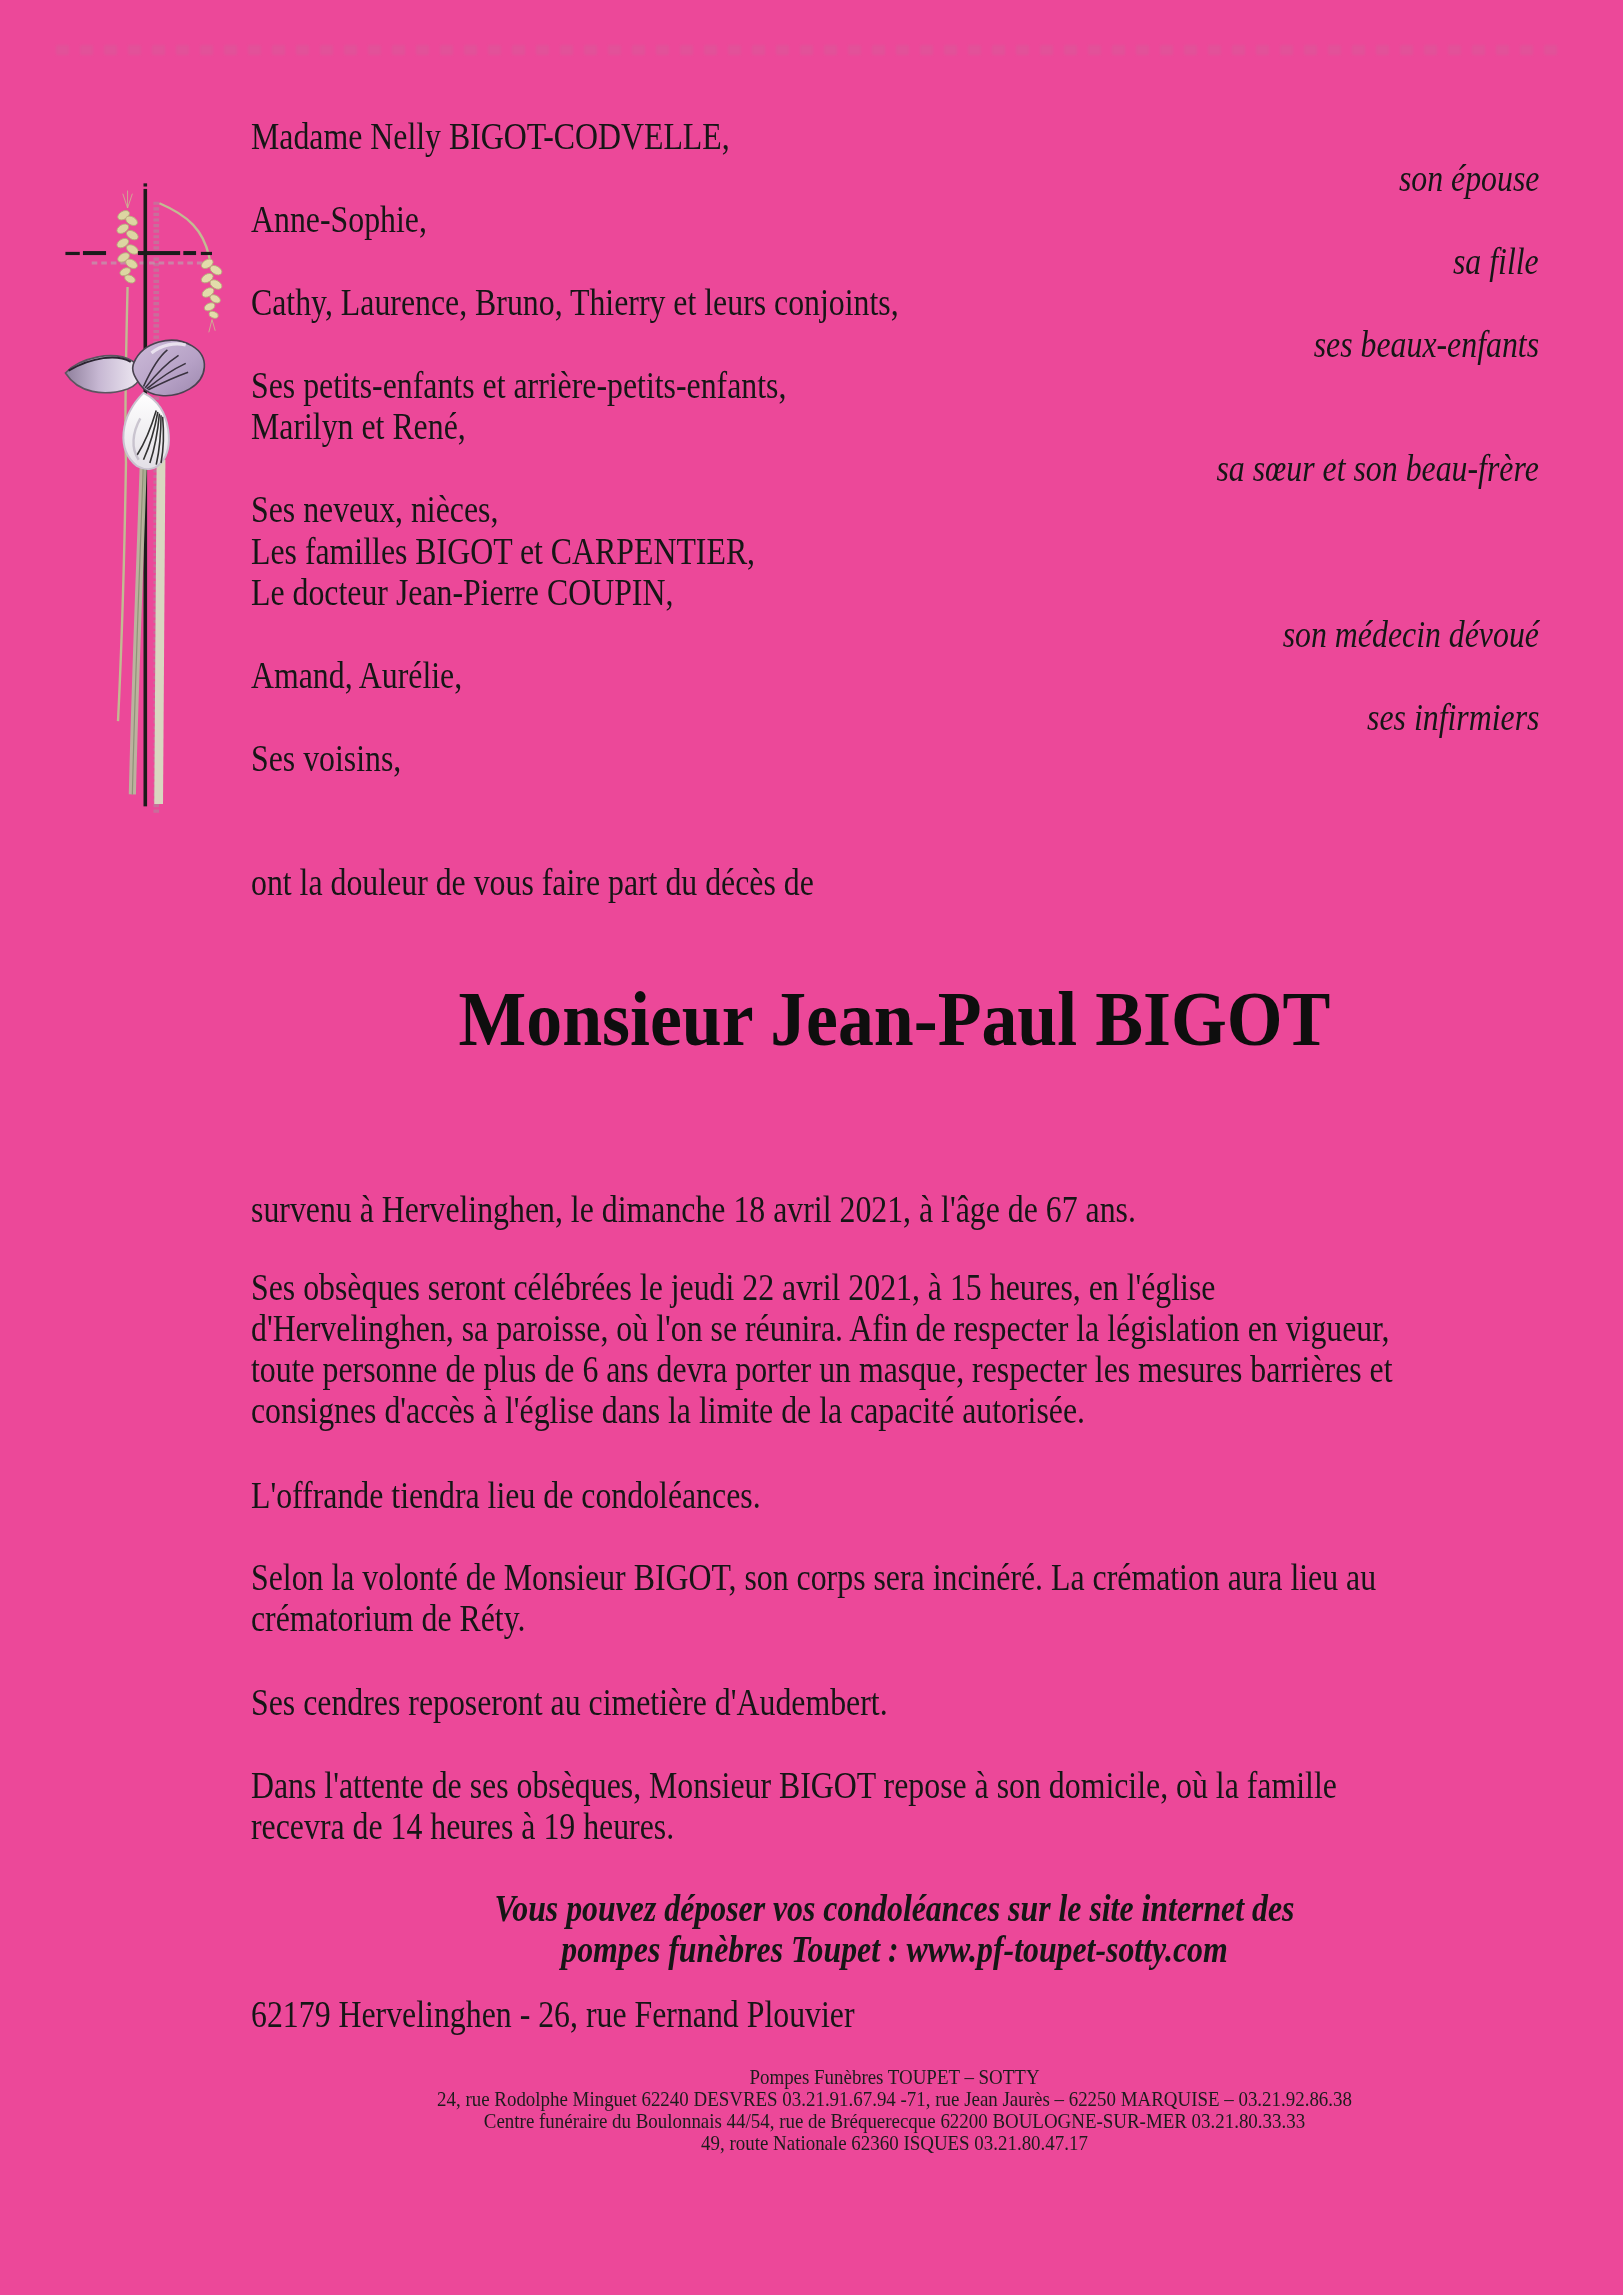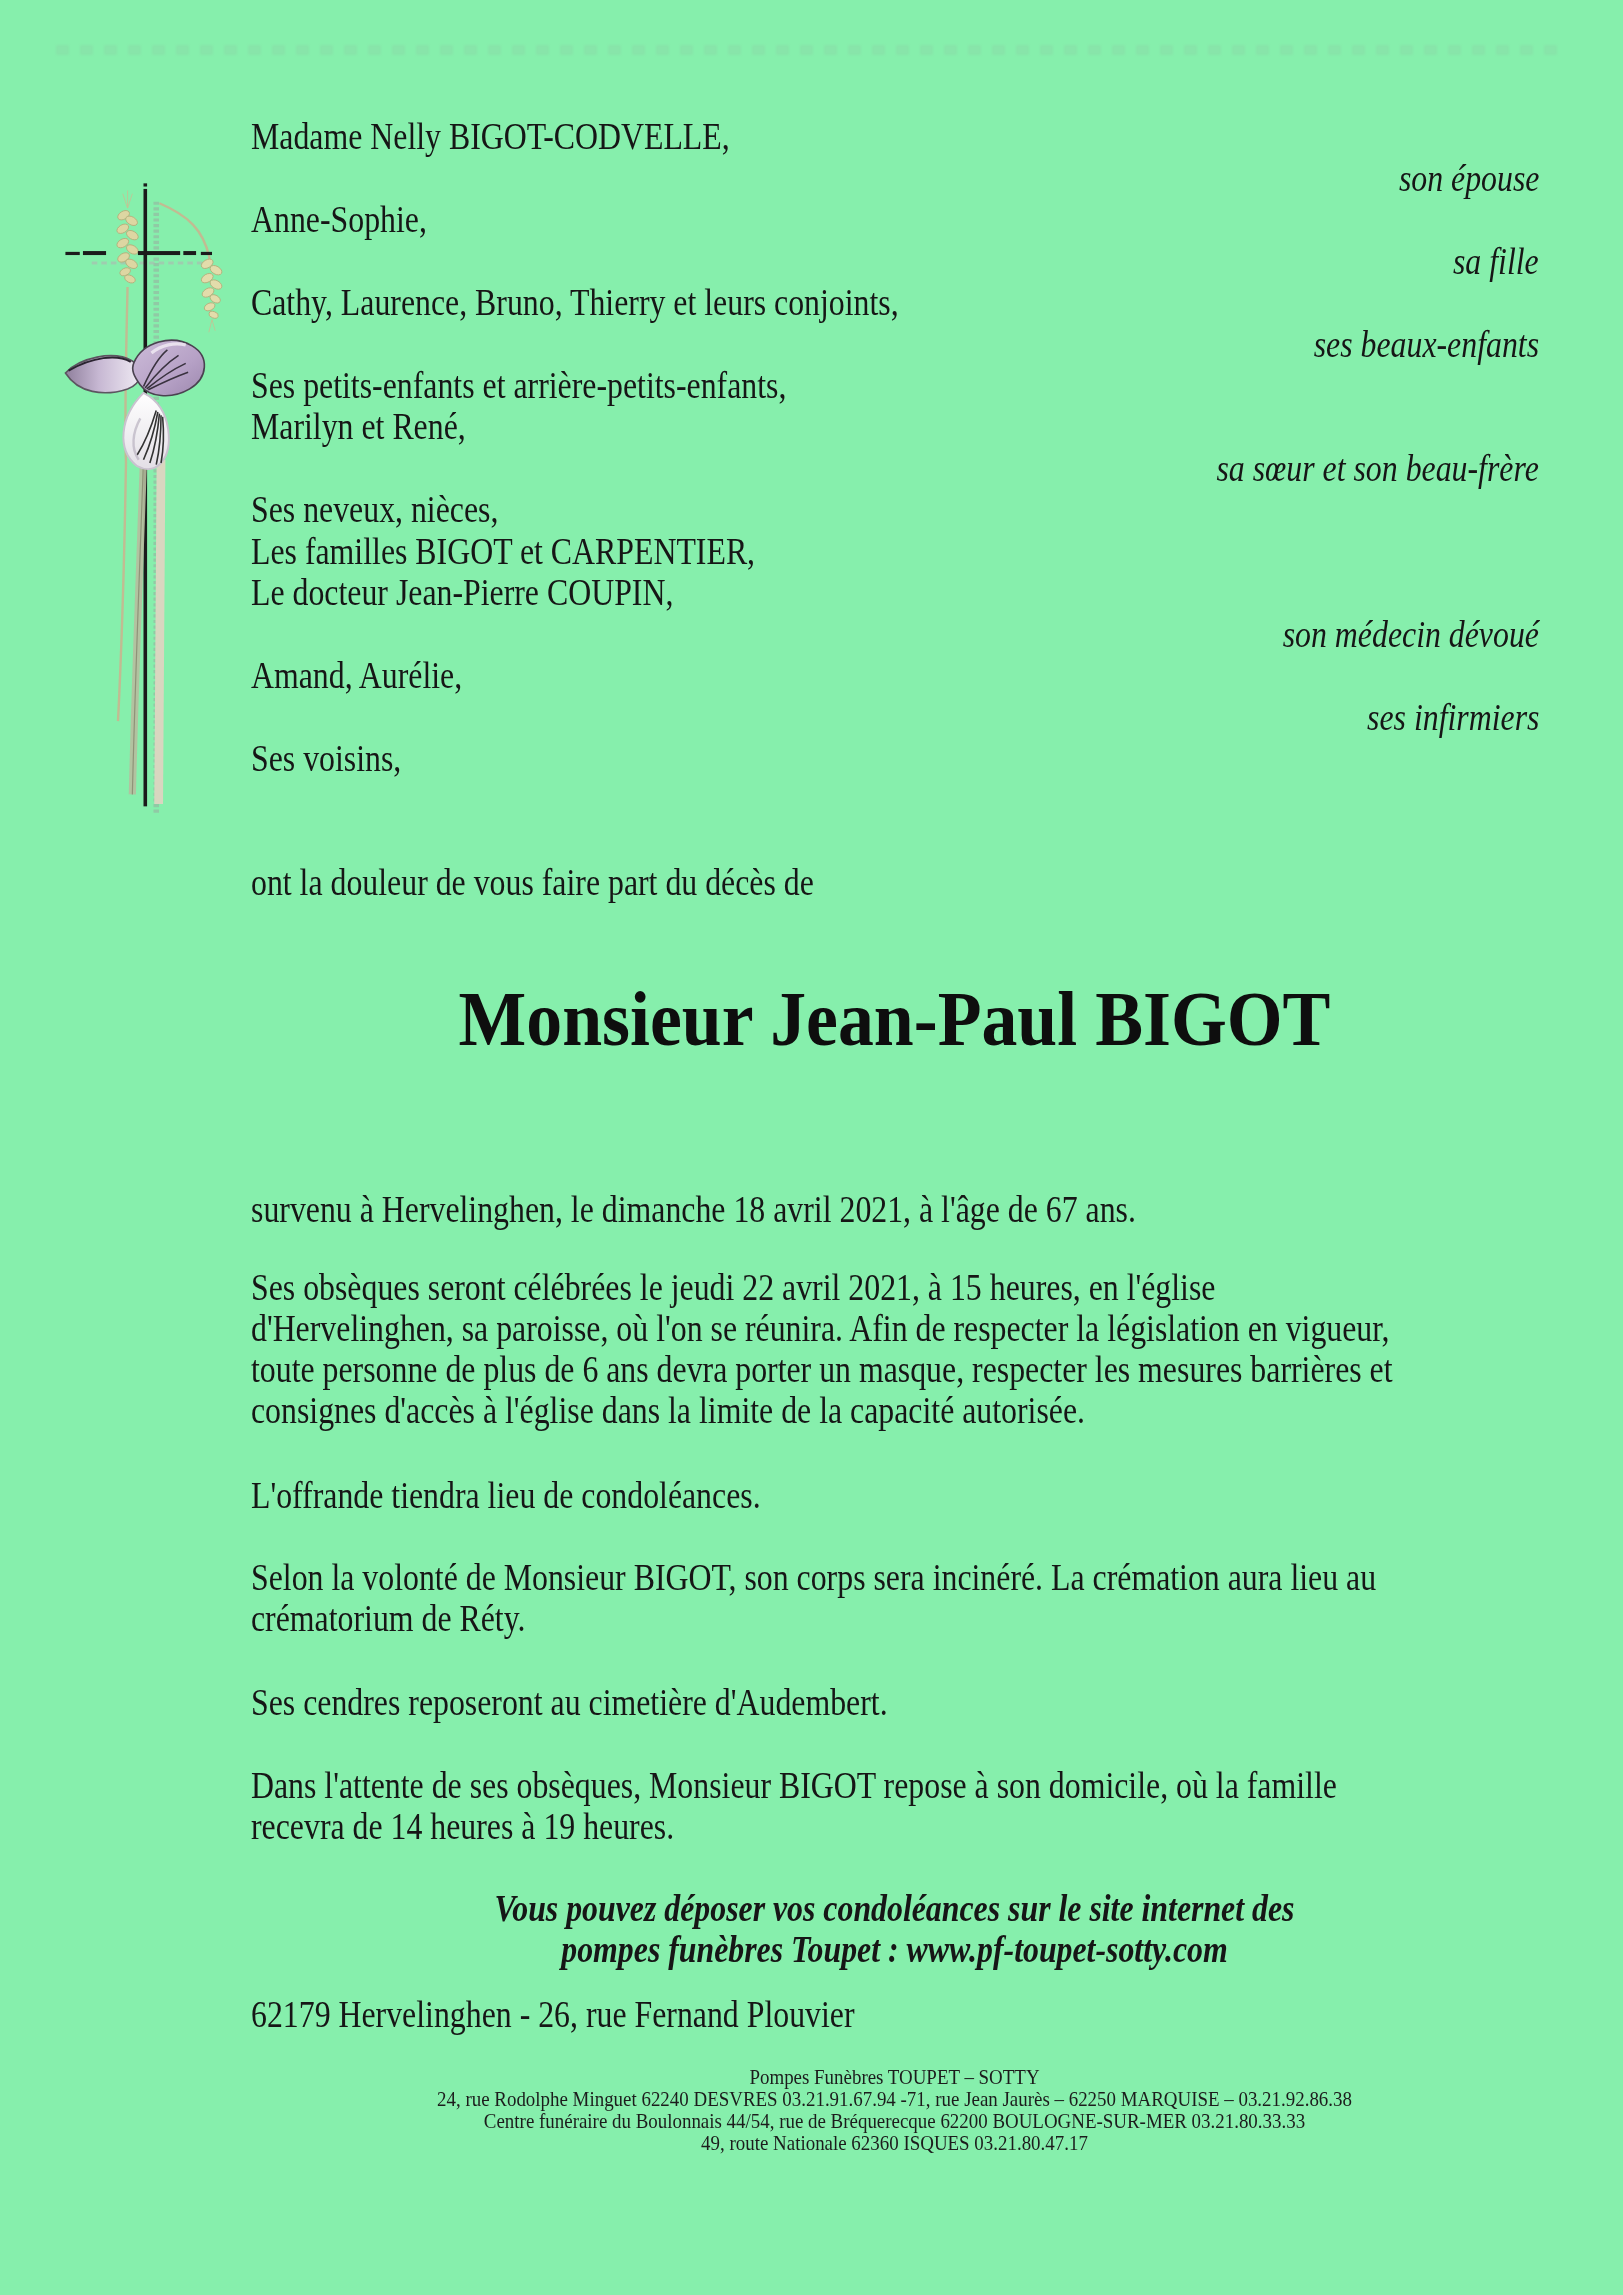--- a/index.html
+++ b/index.html
@@ -1,19 +1,19 @@
 <!DOCTYPE html>
 <html style="font-size:12.8px"><head>
 <meta charset="utf-8">
 <style>
   html,body{margin:0;padding:0;background:#777;}
   .page{
     position:relative;
     width:1624px;height:2295px;
-    background:#86efac;
+    background:#ec4899;
     overflow:hidden;
     font-family:"Liberation Serif","DejaVu Serif",serif;
     color:#161616;
   }
   
   .tl{
     position:absolute;left:251px;
     font-size:37px;line-height:41px;white-space:nowrap;
     transform:scaleX(.86);transform-origin:0 0;
   }

